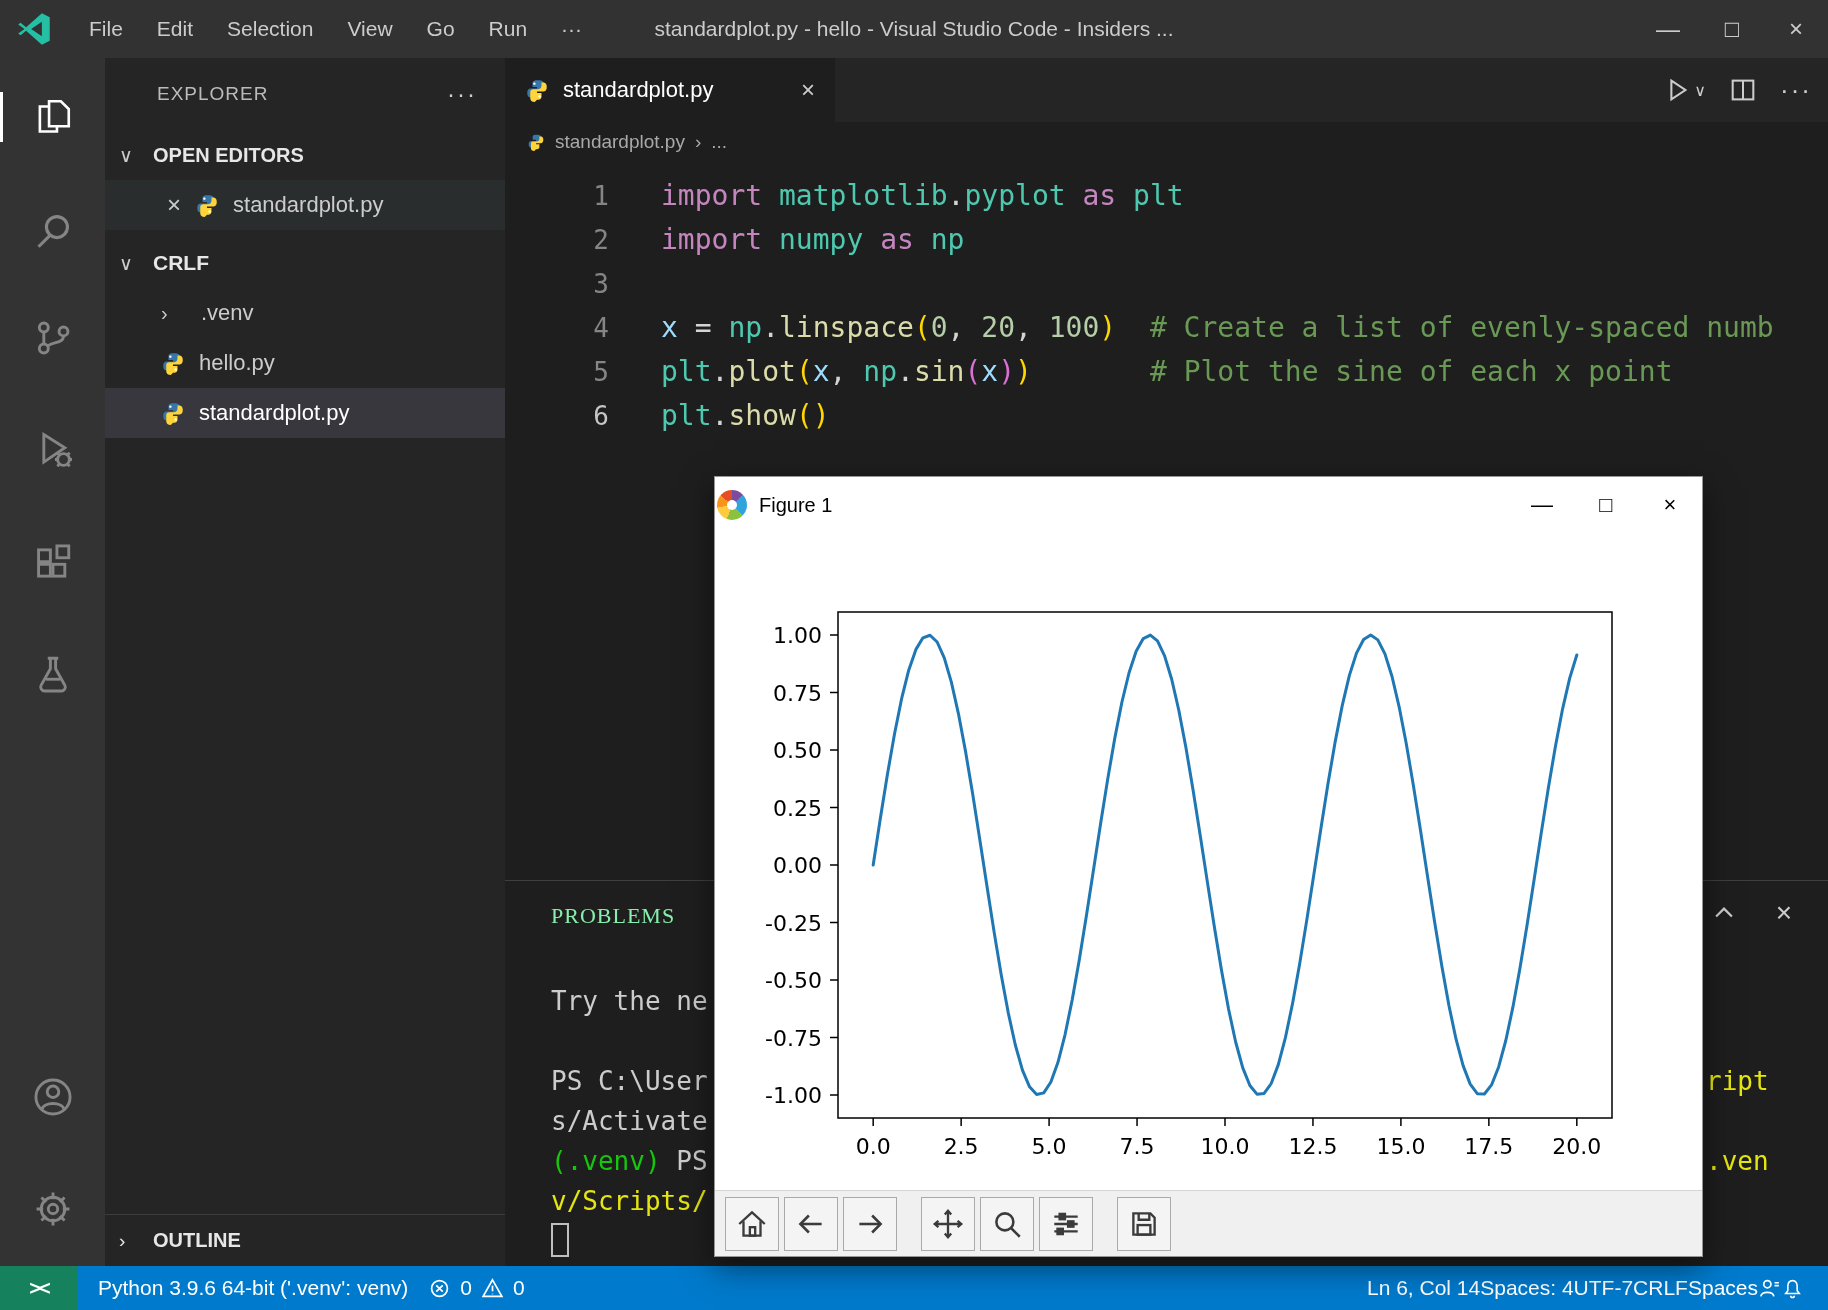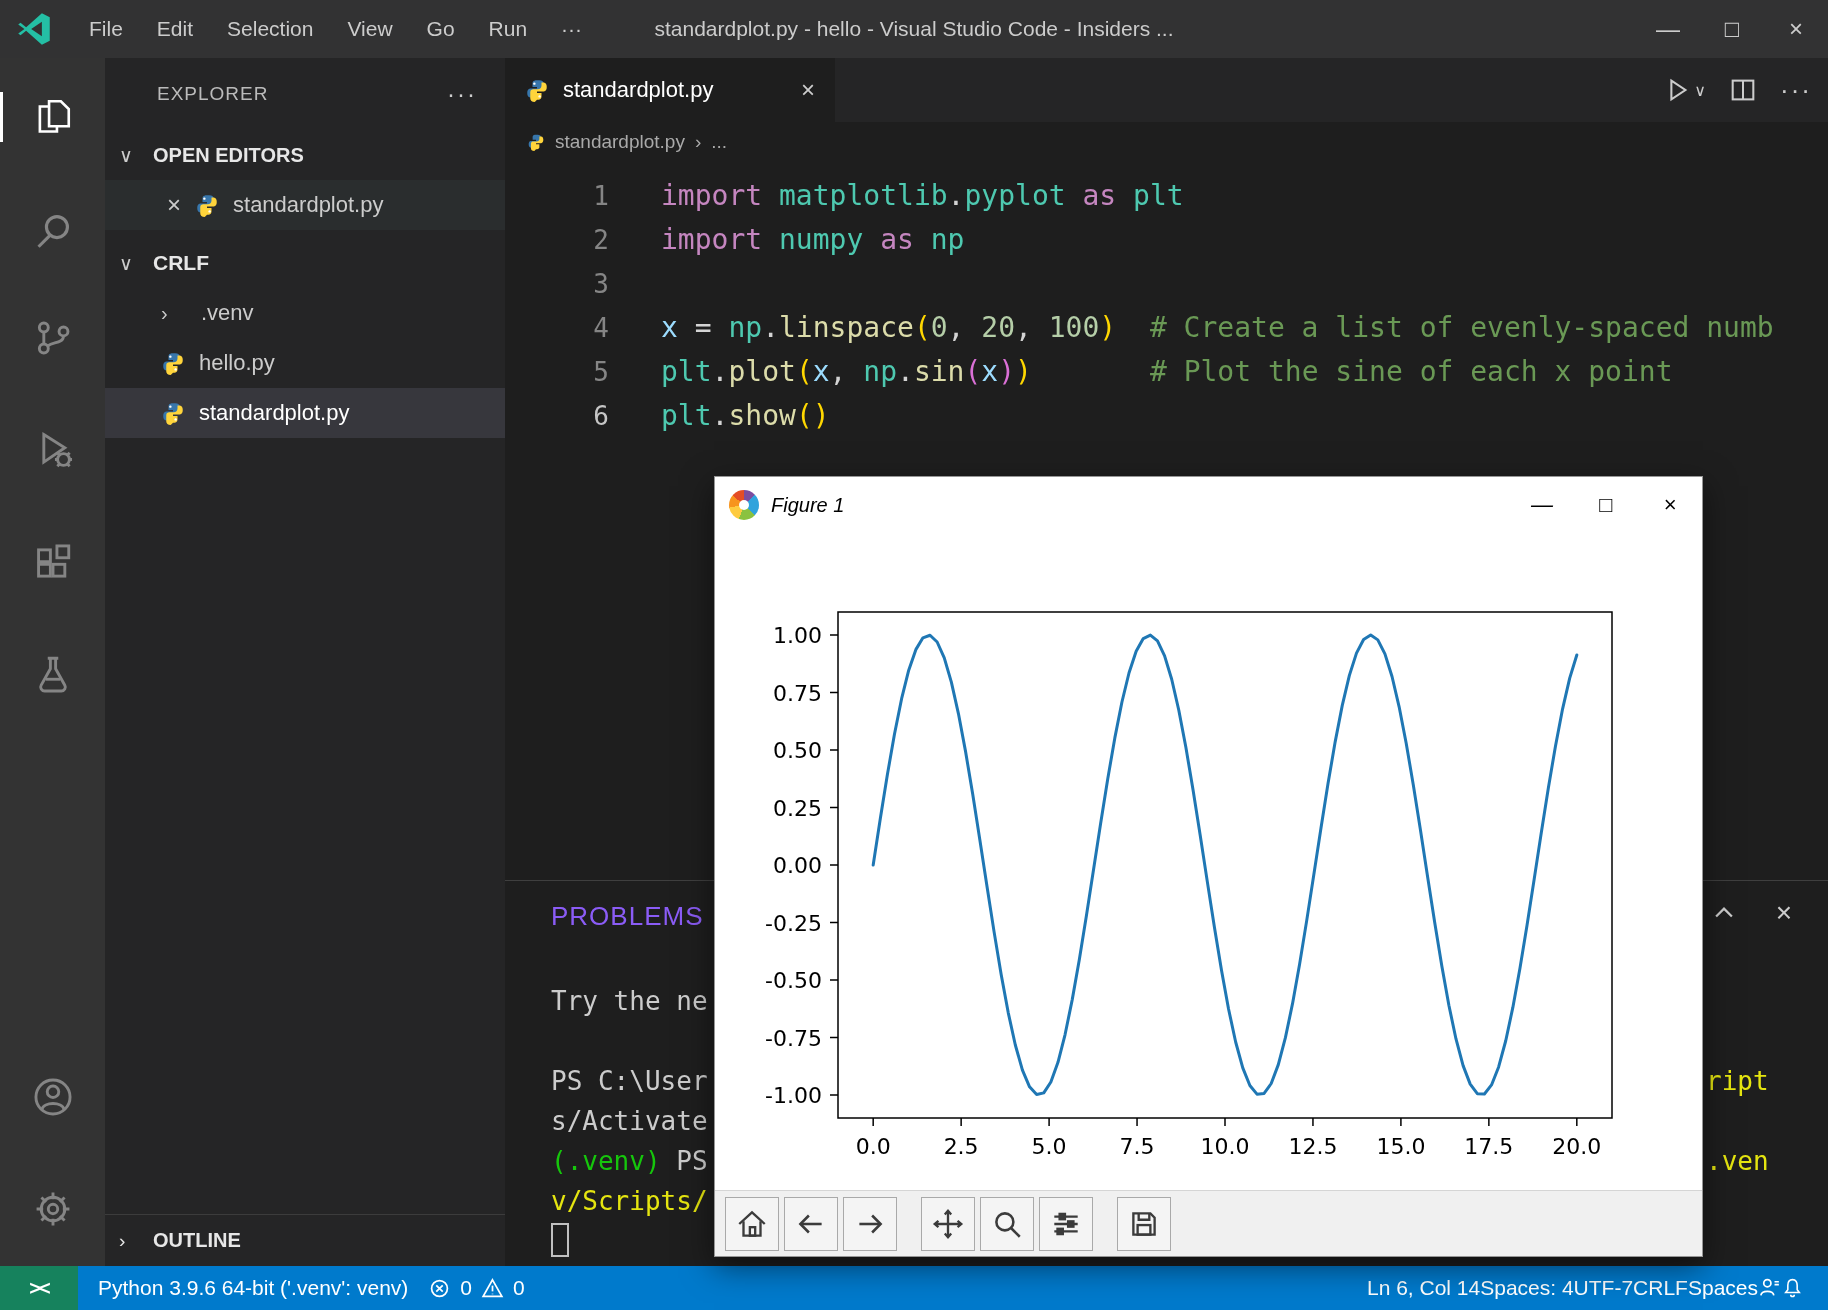--- a/index.html
+++ b/index.html
@@ -74,41 +74,41 @@
     font-size:28px; }
   .code-line { display:flex; height:44px; line-height:44px; }
   .gutter { width:130px; text-align:right; padding-right:26px; color:#858585;
     flex:none; font-size:26px; }
   .gutter.active { color:#c6c6c6; }
   .code-text { white-space:pre; margin-left:26px; }
   
   #panel { position:absolute; left:505px; top:880px; width:1323px; height:386px;
     background:#1e1e1e; border-top:1px solid #3f3f3f; }
   .panel-header { height:70px; display:flex; align-items:center; padding-left:46px; }
-  .panel-tab { font-size:26px; letter-spacing:1px; color:#8b5cf6; }
+  .panel-tab { font-size:22px; letter-spacing:1px; color:#86efac;font-family:Liberation Serif, serif; }
   .panel-actions { position:absolute; right:36px; top:18px; display:flex;
     gap:38px; align-items:center; color:#cccccc; }
   .panel-actions svg { width:28px; height:28px; }
   .panel-actions .close-x { font-size:28px; }
   .terminal { padding:30px 0 0 46px; font-family:"DejaVu Sans Mono", monospace;
     font-size:26px; }
   .term-line { height:40px; line-height:40px; white-space:pre; }
   .term-cursor { position:absolute; left:46px; top:342px; width:18px; height:34px;
     border:2px solid #c0c0c0; }
   .frag { position:absolute; left:1201px; height:40px; line-height:40px;
     font-family:"DejaVu Sans Mono", monospace; font-size:26px; color:#e5e510;
     white-space:pre; }
   .frag-1 { top:180px; }
   .frag-2 { top:260px; }
   
   #figure { position:absolute; left:714px; top:476px; width:989px; height:781px;
     background:#ffffff; border:1px solid #969696;
     box-shadow:0 10px 30px rgba(0,0,0,0.5); z-index:50; overflow:hidden; }
   .fig-titlebar { height:56px; background:#ffffff; display:flex; align-items:center;
-    padding-left:14px; color:#000000;font-style:italic; }
+    padding-left:2px; color:#000000; }
   .mpl-icon { width:30px; height:30px; border-radius:50%; position:relative;
     background:conic-gradient(#7c4d9f 0 45deg,#30a3dc 45deg 135deg,#8ac240 135deg 200deg,
       #fecb3f 200deg 260deg,#f7941d 260deg 310deg,#e44d26 310deg 360deg);
     flex:none; }
   .mpl-icon::after { content:""; position:absolute; left:10px; top:10px;
     width:10px; height:10px; border-radius:50%; background:#ffffff; }
   .fig-title { font-size:20px; margin-left:12px; flex:1; }
   .fig-controls { display:flex; height:56px; }
   .fig-btn { width:64px; height:56px; display:flex; align-items:center;
     justify-content:center; font-size:22px; color:#000000; }
@@ -124,21 +124,21 @@
   
   #statusbar { position:absolute; left:0; top:1266px; width:1828px; height:44px;
     background:#007acc; display:flex; align-items:center; color:#ffffff;
     font-size:21px; }
   .remote { width:78px; height:44px; background:#16825d; display:flex;
     align-items:center; justify-content:center; font-weight:bold; font-size:20px;
     letter-spacing:-2px; }
   .sb-item { display:flex; align-items:center; gap:9px; margin-left:20px;
     white-space:nowrap; }
   .sb-item svg { width:23px; height:23px; }
-  .sb-right { margin-left:auto; display:flex; align-items:flex-start; 
+  .sb-right { margin-left:auto; display:flex; align-items:flex-end; 
     margin-right:24px; }
   .sb-right .sb-item { margin-left:0; }
 </style>
 </head>
 <body>
 
 <div id="titlebar">
   <svg class="logo" viewBox="0 0 32 32">
     <path fill="#24bfa5" fill-rule="evenodd" d="M23 2 L9 14.5 L4 10.5 L2 12 L7.5 16 L2 20 L4 21.5 L9 17.5 L23 30 L30 26.5 V5.5 Z
          M23 9.5 V22.5 L13.5 16 Z"></path>

